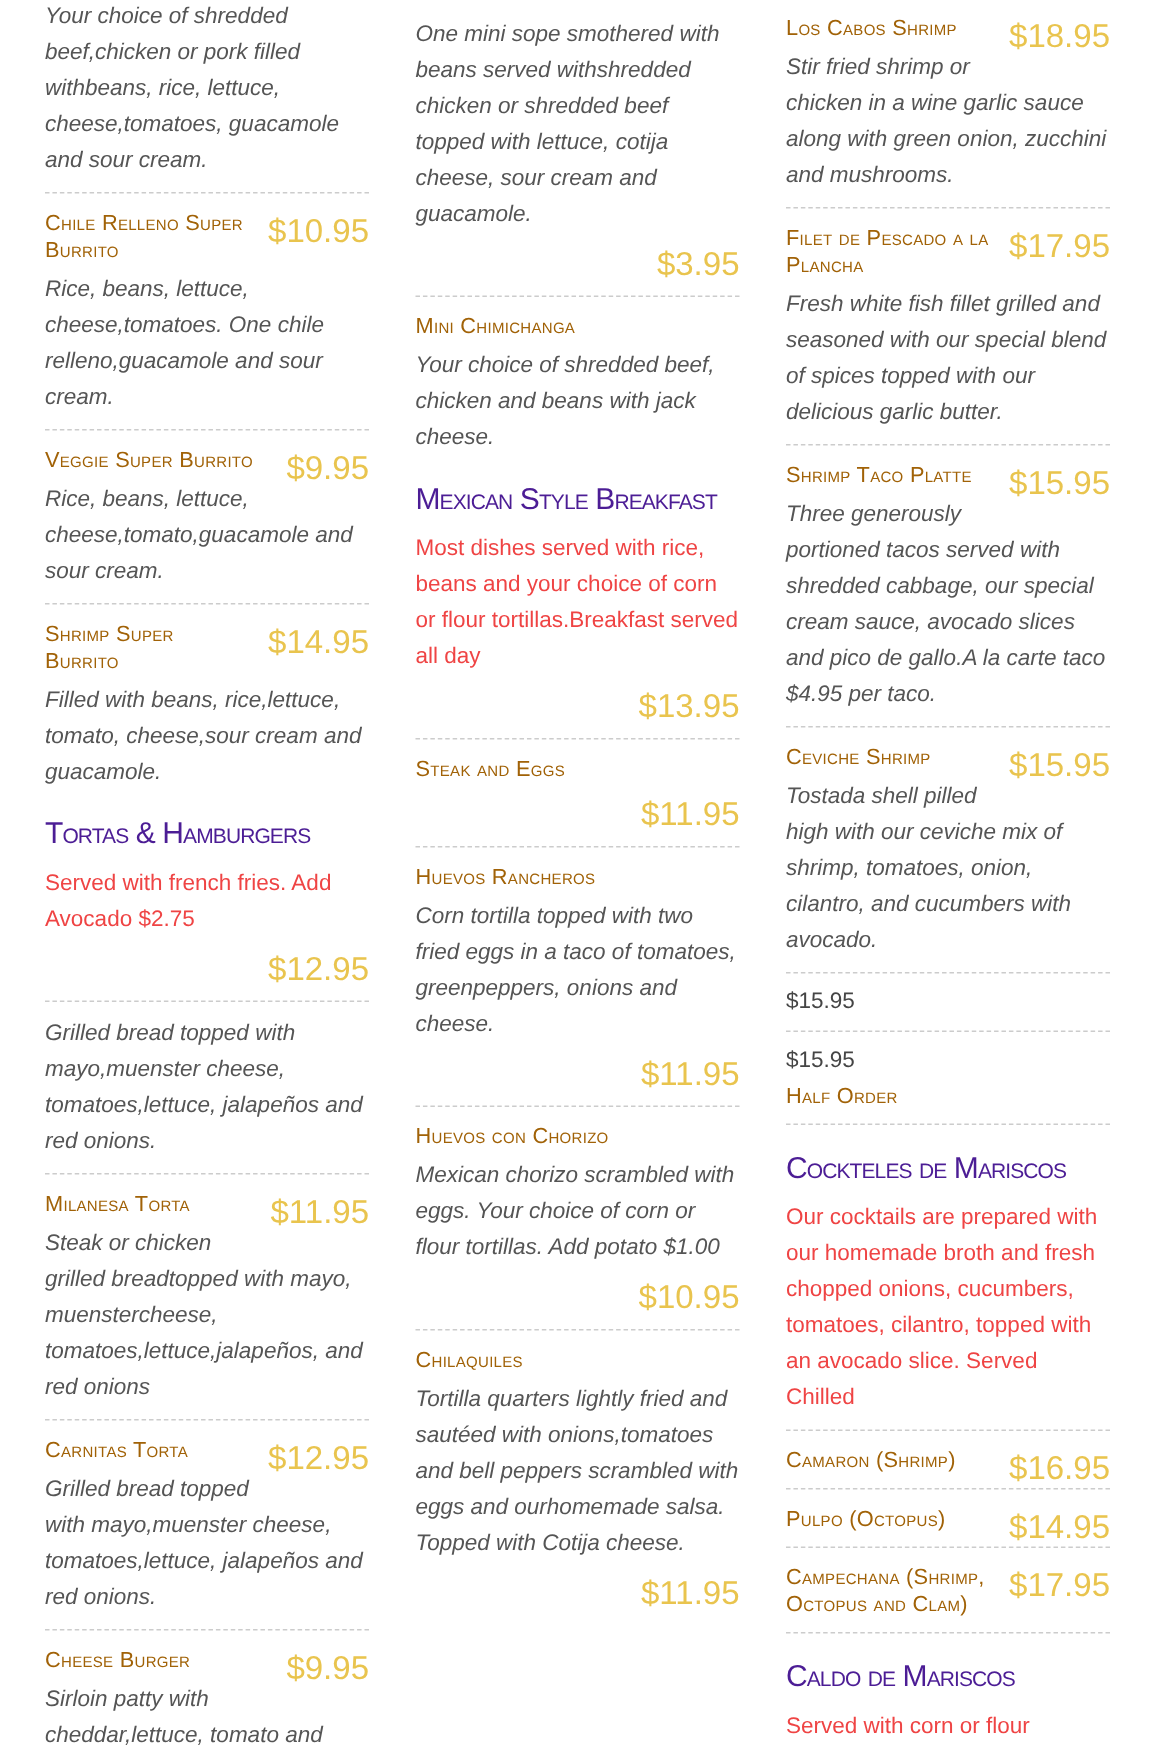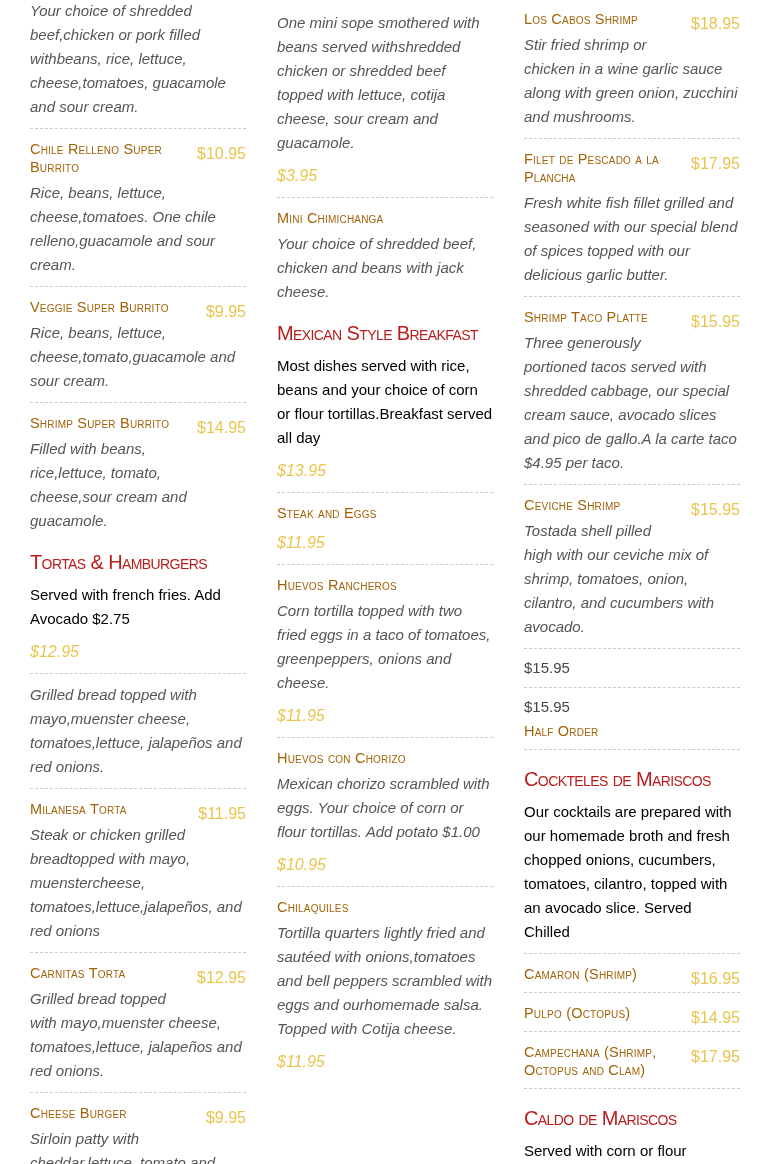--- a/index.html
+++ b/index.html
@@ -19,38 +19,38 @@
     border-top: 1px dashed #cccccc;
     margin: 9px 0; height: 0; clear: both;
   }
   .name {
     font-variant: small-caps;
     font-size: 14.5px; line-height: 18px;
     color: #a16207; letter-spacing: 0.2px;
     padding-top: 2px;
   }
   .price {
-    color: #e9c44e; font-size: 16px; line-height: 24px;
+    color: #e9c44e; font-size: 22px; line-height: 24px;
   }
   .price-float { float: right; margin-left: 10px; padding-top: 4px; }
-  .price-line { text-align: left; margin: 9px 0 3px; font-style: italic; }
+  .price-line { text-align: right; margin: 9px 0 3px; }
   .plain-price { font-size: 15px; color: #454545; line-height: 20px; margin: 2px 0 3px; }
   .desc {
     font-style: italic; color: #555555;
     font-size: 15px; line-height: 24px;
     margin: 5px 0 2px;
   }
   .subtitle {
-    color: #000000; font-size: 15px; line-height: 24px;
+    color: #ef4444; font-size: 15px; line-height: 24px;
     margin: 5px 0 2px;
   }
   .heading {
     font-variant: small-caps; font-weight: 400;
     font-size: 20px; line-height: 28px;
-    color: #b91c1c; letter-spacing: -0.6px;
+    color: #4c1d95; letter-spacing: -0.6px;
     margin: 15px 0 7px; clear: both;
   }
   .item { margin: 0; }
   .order-item { margin: 0; }
 </style>
 </head>
 <body>
 
 <div class="menu">
 

